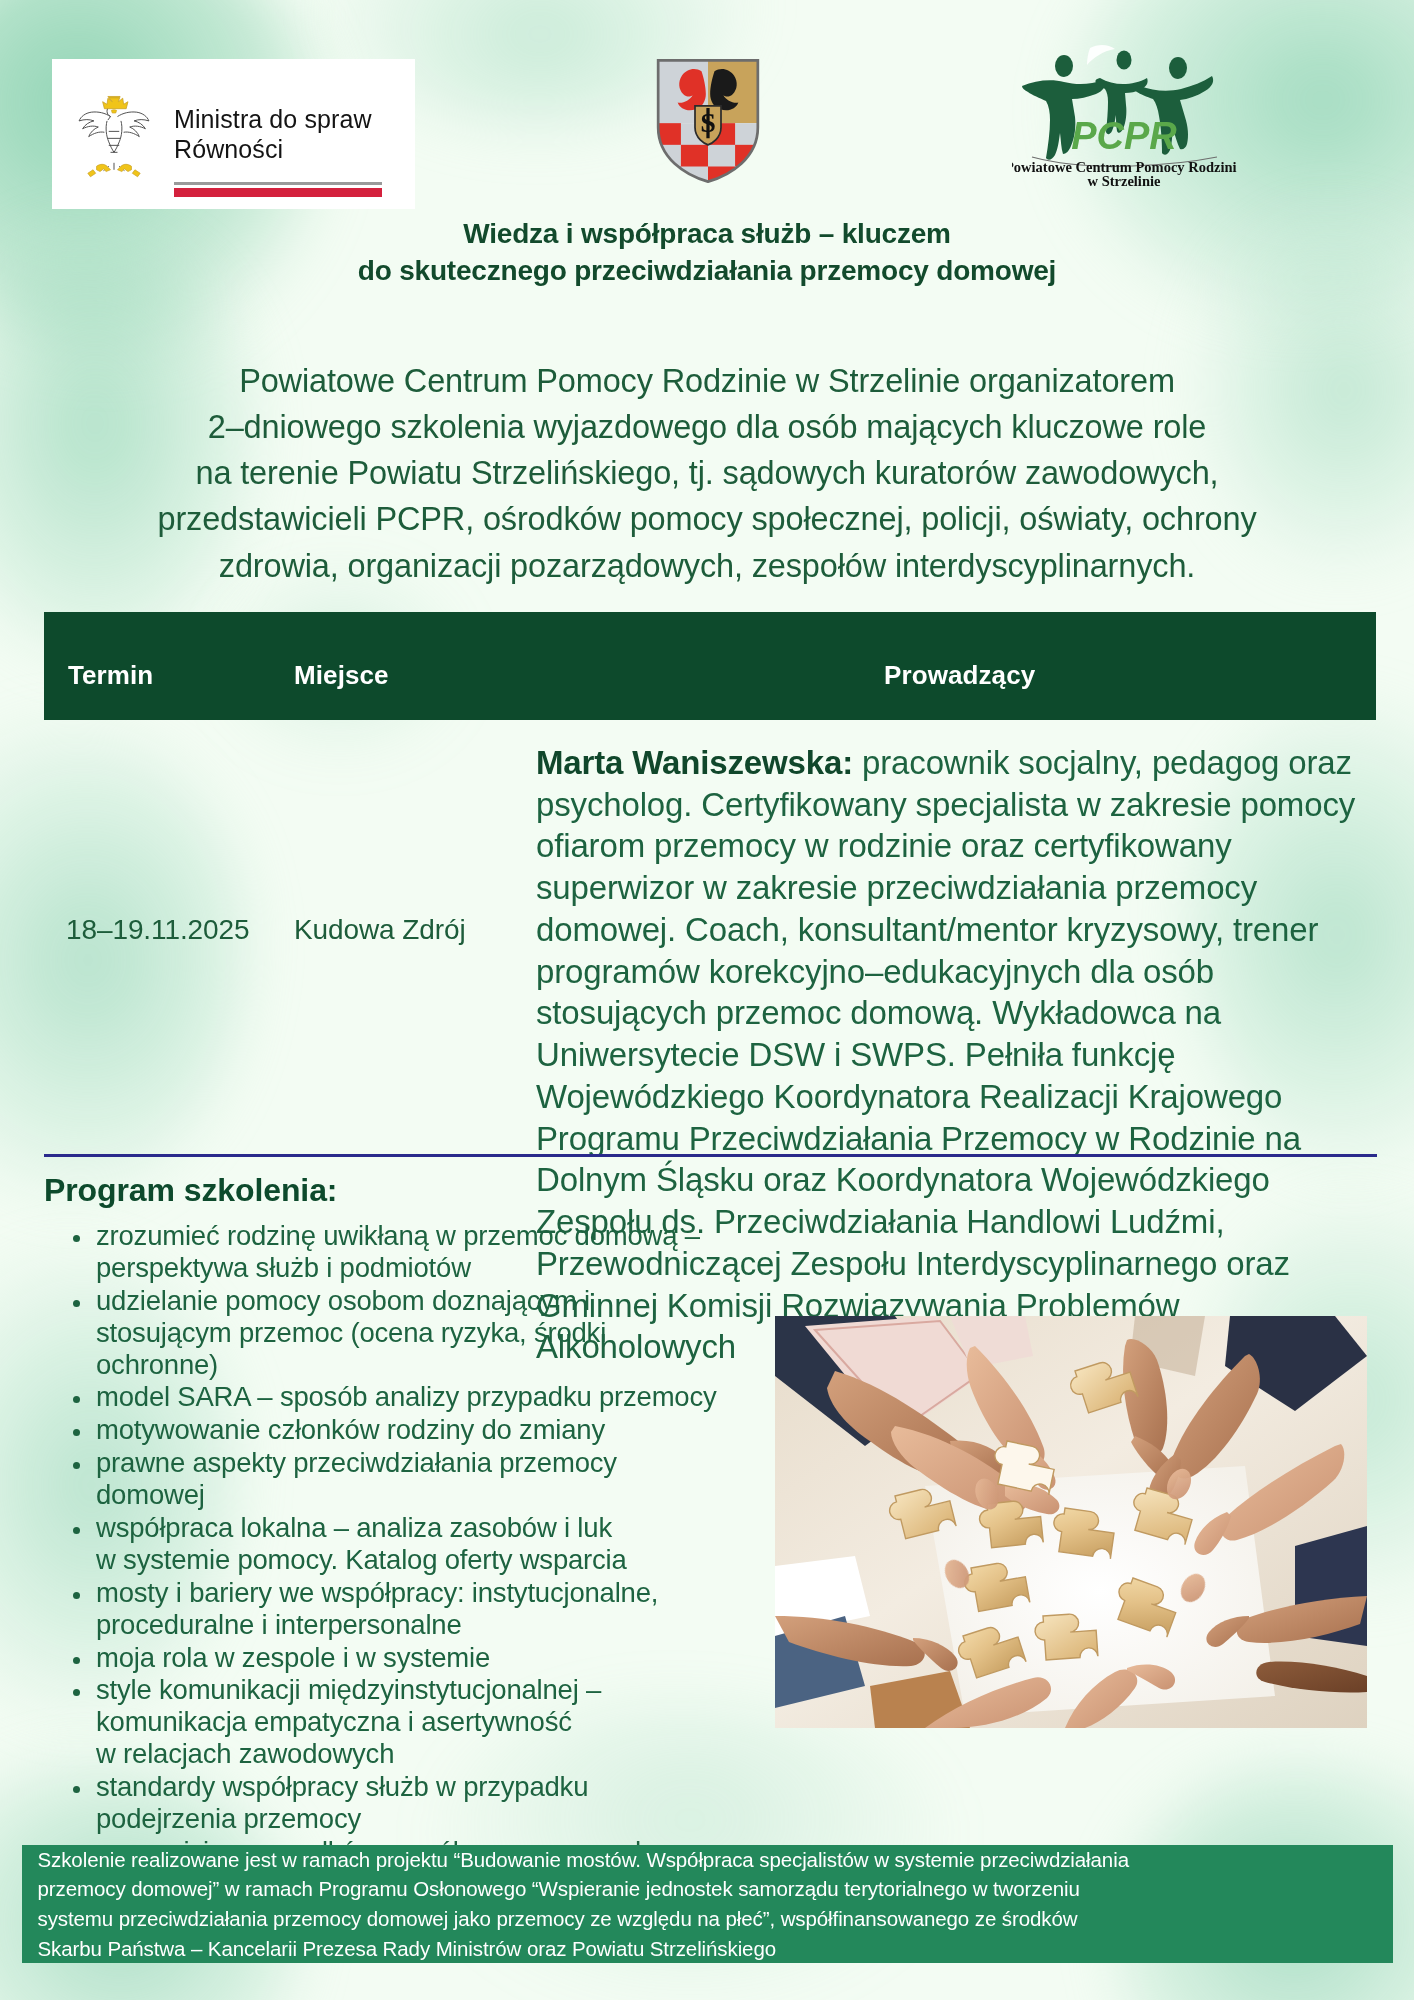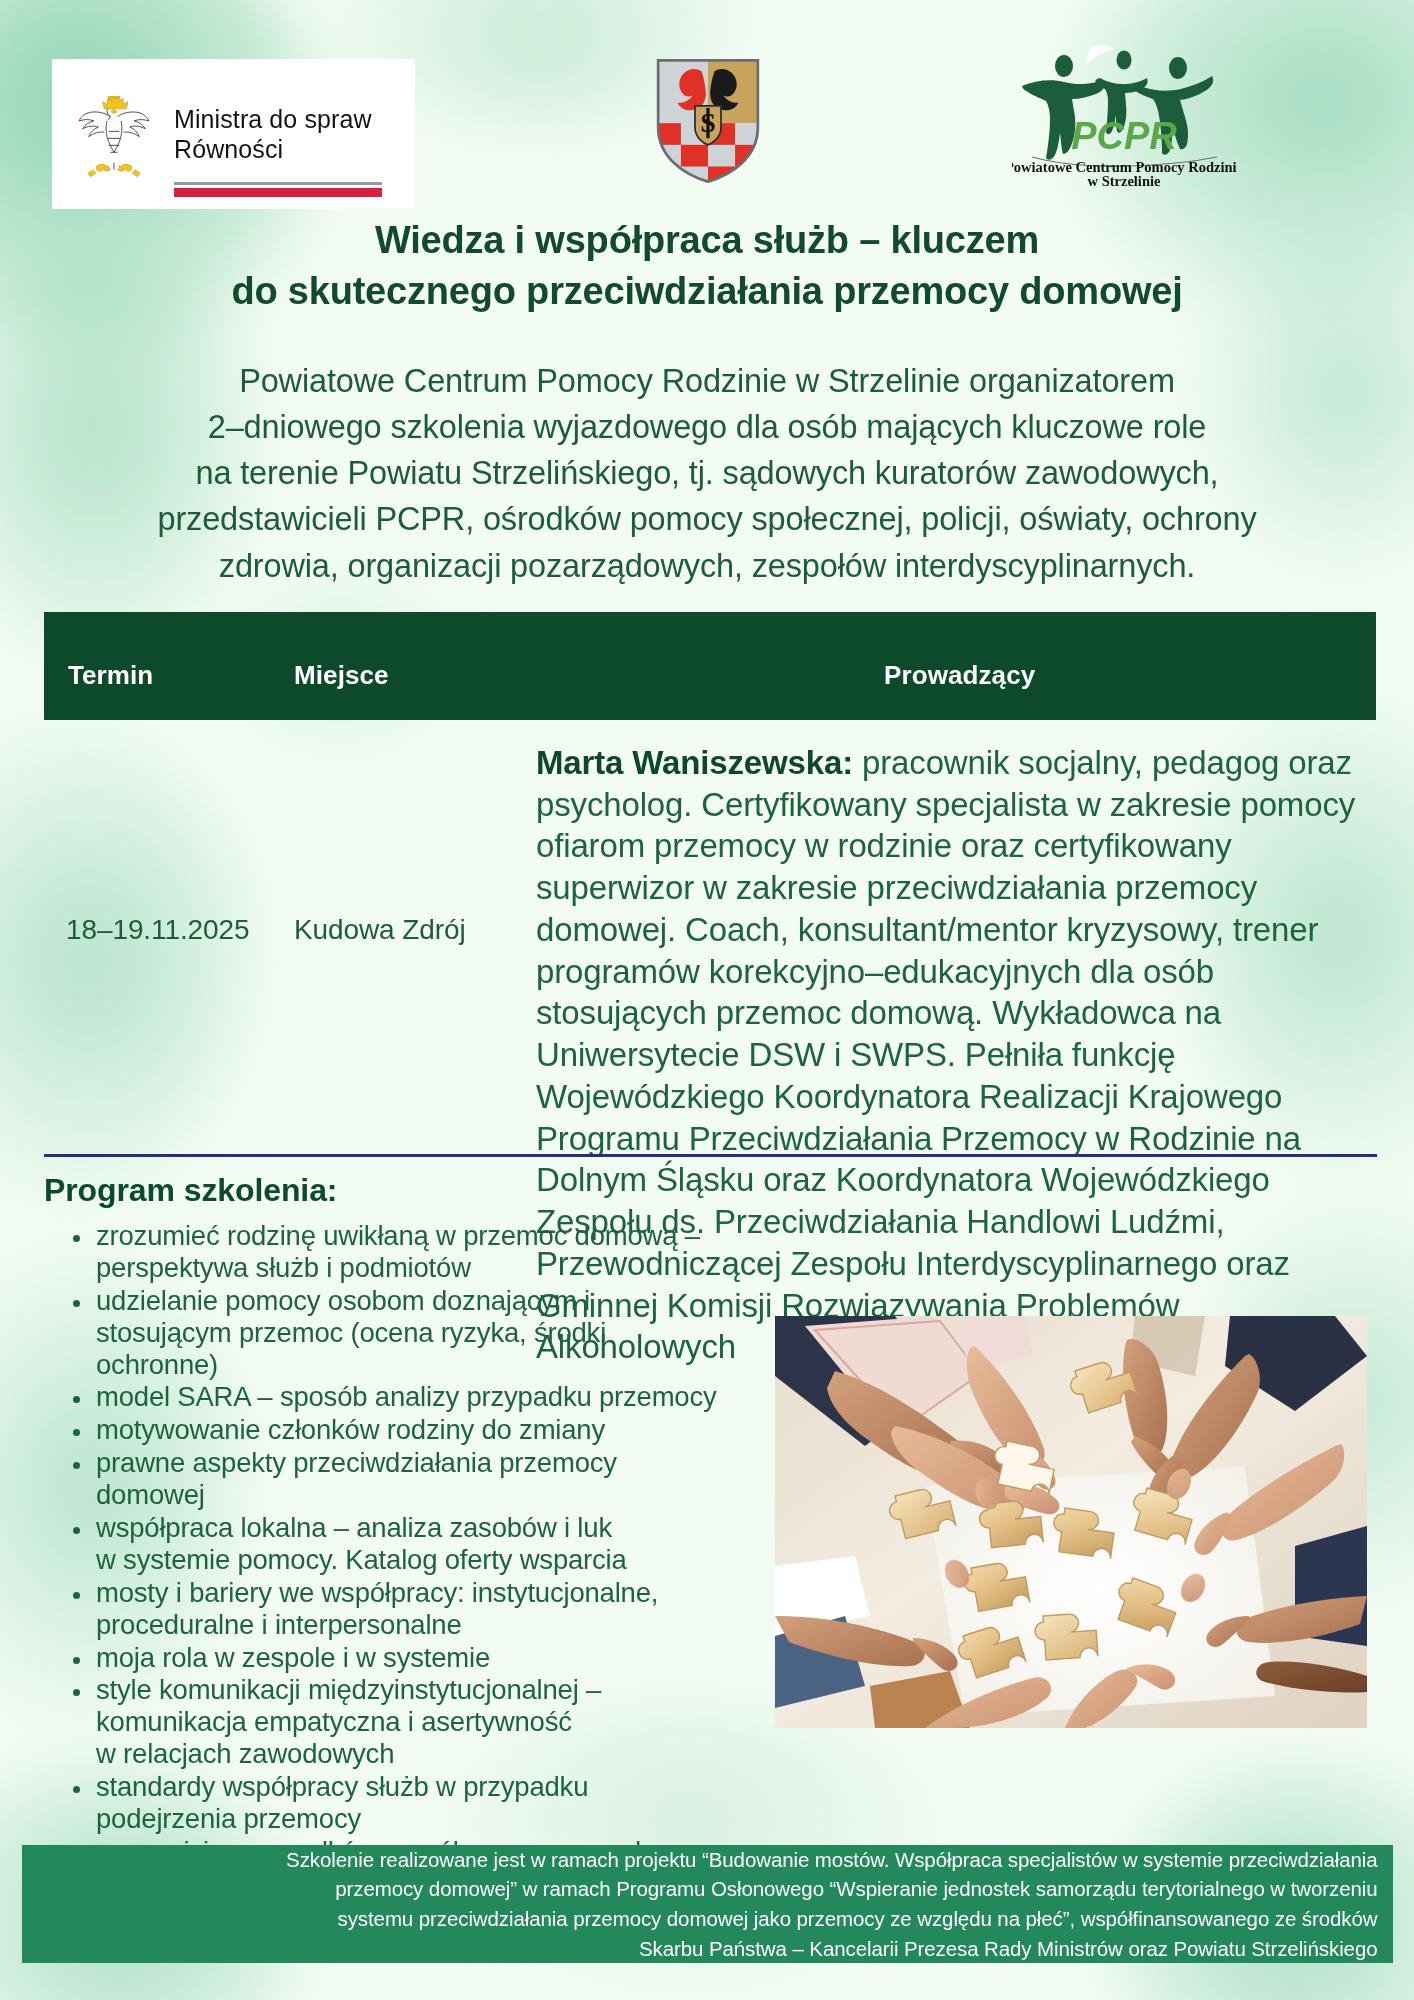--- a/index.html
+++ b/index.html
@@ -45,21 +45,21 @@
   .ministry-rule{position:absolute;left:0;top:78px;width:208px;height:3px;background:#9a9a9a;}
   .ministry-red{position:absolute;left:0;top:84px;width:208px;height:9px;background:#d4213d;}
 
   .coat{position:absolute;left:653px;top:56px;width:110px;height:130px;}
 
   .logo-pcpr{position:absolute;left:1012px;top:42px;width:225px;height:145px;}
 
   
   .title{
     position:absolute;left:0;top:215px;width:1414px;text-align:center;
-    font-size:38px;font-weight:bold;color:#124a2c;line-height:1.33;letter-spacing:-.2px;
+    font-size:28px;font-weight:bold;color:#124a2c;line-height:1.33;letter-spacing:-.2px;
   }
   .title .l2{display:block;}
 
   
   .intro{
     position:absolute;left:55px;top:358px;width:1304px;text-align:center;
     font-size:32.5px;color:#1d5c3a;line-height:1.42;letter-spacing:-.15px;
   }
   .intro span{display:block;}
 
@@ -113,21 +113,21 @@
     overflow:hidden;background:#efe6d9;
   }
   .photo svg{display:block;width:592px;height:412px;}
 
   
   .footer{
     position:absolute;left:22px;top:1845px;width:1371px;height:118px;background:#23885b;
     display:flex;align-items:center;justify-content:center;
   }
   .footer .ftxt{
-    width:1340px;text-align:right;color:#ffffff;font-size:20.5px;line-height:1.45;letter-spacing:-.1px;
+    width:1340px;text-align:left;color:#ffffff;font-size:20.5px;line-height:1.45;letter-spacing:-.1px;
   }
   .footer .ftxt span{display:block;}
 </style>
 </head>
 <body>
 
 <div class="bg-wrap">
   <div class="wash w1"></div>
     <div class="wash w2"></div>
     <div class="wash w3"></div>

